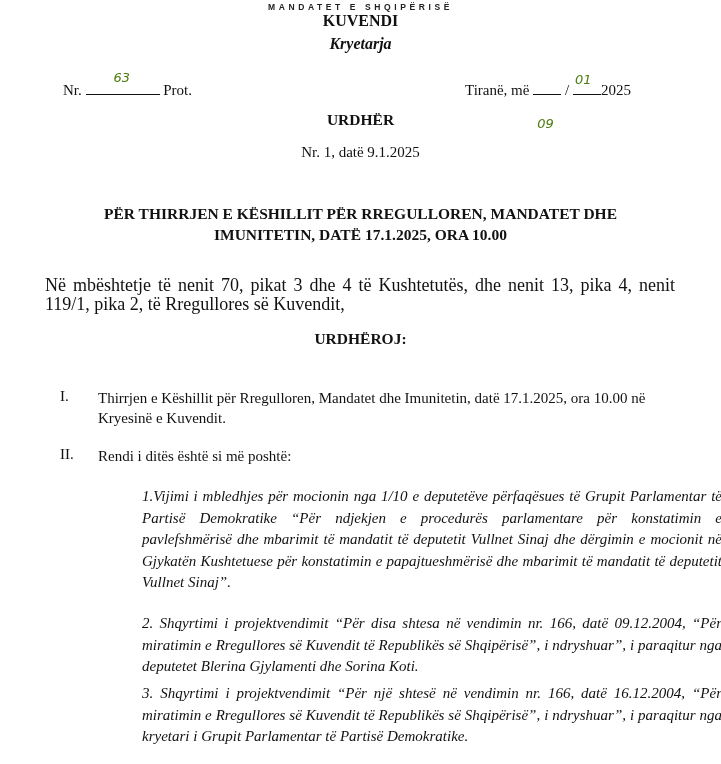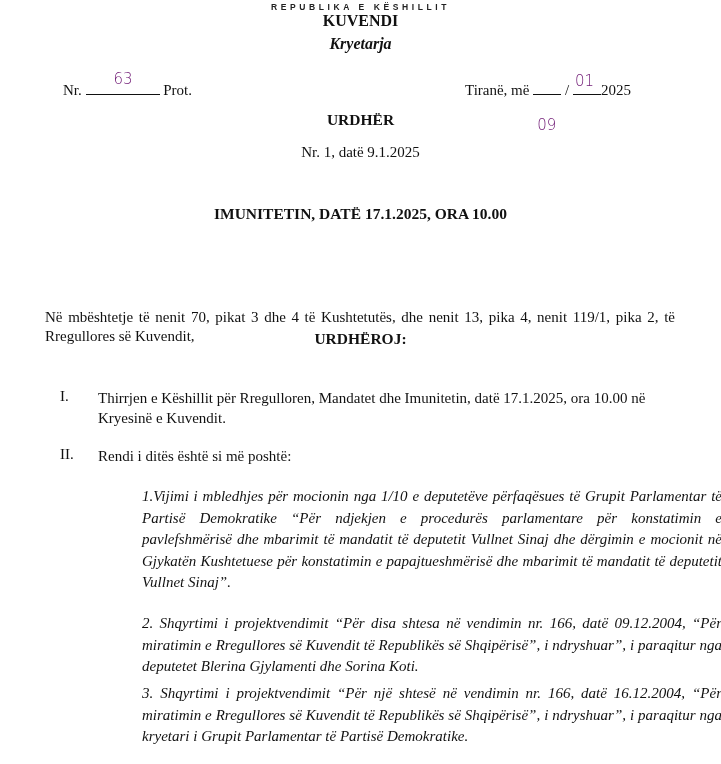--- a/index.html
+++ b/index.html
@@ -7,36 +7,36 @@
          font-family:"Liberation Serif", serif; color:#111; }
   .abs { position:absolute; }
   .center { left:0; width:721px; text-align:center; }
   .rep { top:2px; font-family:"Liberation Sans", sans-serif; font-weight:bold;
          font-size:8.5px; letter-spacing:3.6px; color:#222; }
   .kuv { top:12px; font-weight:bold; font-size:16px; }
   .kry { top:35px; font-weight:bold; font-style:italic; font-size:16px; }
   .nr { left:63px; top:80px; font-size:15px; }
   .blank { display:inline-block; border-bottom:1px solid #111; position:relative;
            height:14px; vertical-align:baseline; }
-  .hand { position:absolute; font-family:"DejaVu Sans", sans-serif; 
-          color:#701a75; font-size:15px; font-weight:300; }
+  .hand { position:absolute; font-family:"DejaVu Sans", sans-serif; font-style:italic;
+          color:#4d7c0f; font-size:13px; font-weight:300; }
   .tirane { left:465px; top:80px; font-size:15px; }
   .urdher { top:111px; font-weight:bold; font-size:15.5px; }
   .nr1 { top:144px; font-size:15px; }
   .title { top:203px; font-weight:bold; font-size:15.5px; line-height:21px; }
-  .pre { left:45px; top:276px; width:630px; font-size:15px; line-height:19px; text-align:justify;margin-top:32px; }
+  .pre { left:45px; top:276px; width:630px; font-size:18px; line-height:19px; text-align:justify; }
   .urdheroj { top:330px; font-weight:bold; font-size:15.5px; }
   .roman { left:60px; font-size:15px; }
   .rtext { left:98px; width:580px; font-size:15px; line-height:20px; }
   .item { left:98px; width:580px; font-style:italic; font-size:15px; line-height:21.5px; text-align:justify;margin-left:44px; }
 </style>
 </head>
 <body>
 
-<div class="abs center rep">REPUBLIKA E KËSHILLIT</div>
+<div class="abs center rep">MANDATET E SHQIPËRISË</div>
 <div class="abs center kuv">KUVENDI</div>
 <div class="abs center kry">Kryetarja</div>
 
 <div class="abs nr">
   <span>Nr.</span>
   <span class="blank" style="width:74px;">
     <span class="hand" style="left:28px; top:-10px;">63</span>
   </span>
   <span>Prot.</span>
 </div>
@@ -49,20 +49,21 @@
   <span>/</span>
   <span class="blank" style="width:28px;">
     <span class="hand" style="left:2px; top:-8px;">01</span>
   </span><span>2025</span>
 </div>
 
 <div class="abs center urdher">URDHËR</div>
 <div class="abs center nr1">Nr. 1, datë 9.1.2025</div>
 
 <div class="abs center title">
+  <div>PËR THIRRJEN E KËSHILLIT PËR RREGULLOREN, MANDATET DHE</div>
   <div>IMUNITETIN, DATË 17.1.2025, ORA 10.00</div>
 </div>
 
 <div class="abs pre">Në mbështetje të nenit 70, pikat 3 dhe 4 të Kushtetutës, dhe nenit 13, pika 4, nenit 119/1, pika 2,  të Rregullores së Kuvendit,</div>
 
 <div class="abs center urdheroj">URDHËROJ:</div>
 
 <div class="abs roman" style="top:388px;">I.</div>
 <div class="abs rtext" style="top:388px;">Thirrjen e Këshillit për Rregulloren, Mandatet dhe Imunitetin, datë 17.1.2025, ora 10.00 në Kryesinë e Kuvendit.</div>
 

